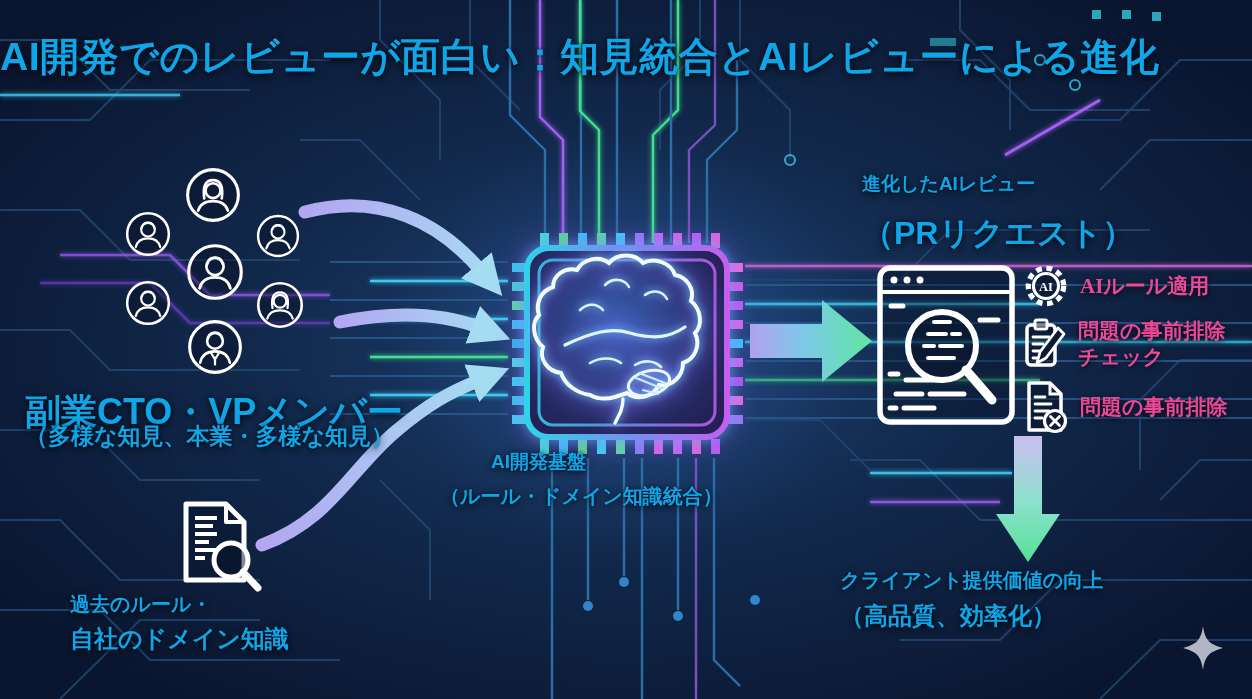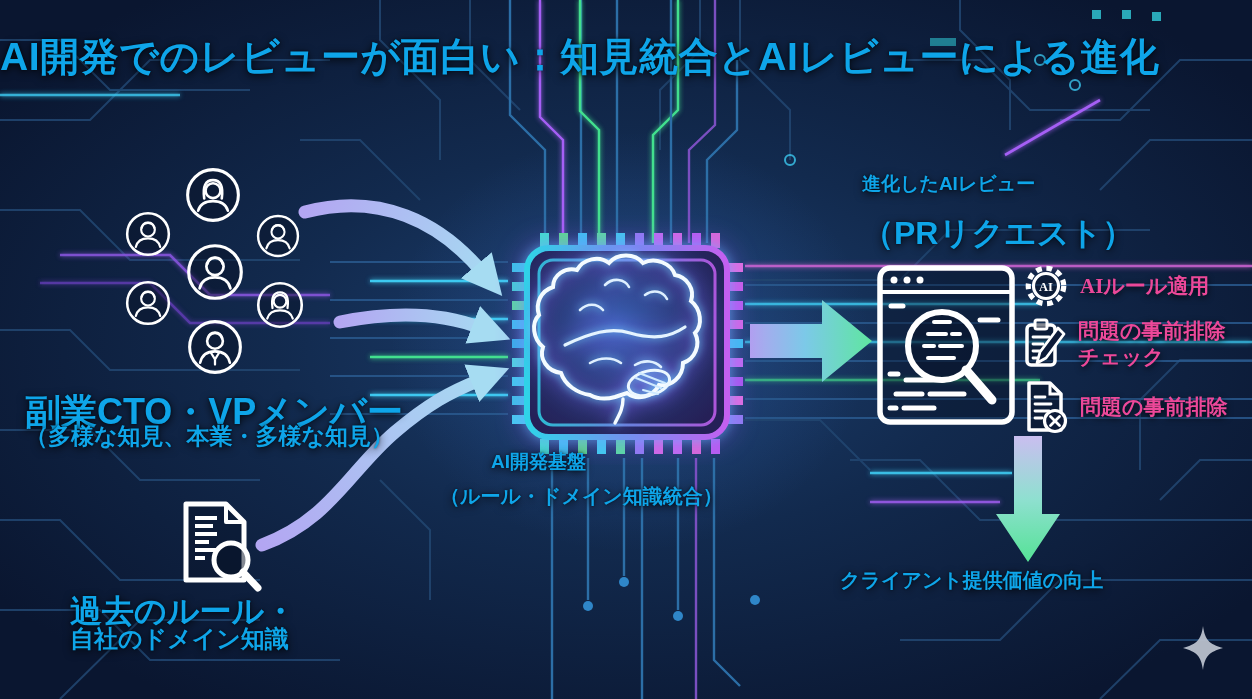--- a/index.html
+++ b/index.html
@@ -7,21 +7,21 @@
          font-family:"Liberation Sans","DejaVu Sans",sans-serif;color:#fff;}
   .stage svg{display:block;}
   .abs{position:absolute;}
   .bg{left:0;top:0;z-index:0;}
   .arrows{left:0;top:0;z-index:2;pointer-events:none;}
   .txt{z-index:5;text-align:left;font-weight:700;color:#0ea5e9;
        text-shadow:0 2px 8px rgba(0,0,0,.85),0 0 3px rgba(0,0,0,.6);line-height:1.2;}
   .title{left:0;top:34px;width:1252px;font-size:39px;font-weight:800;letter-spacing:.5px;}
   .lg-l1{left:25px;top:390px;width:400px;font-size:36px;font-weight:800;}
   .lg-l2{left:25px;top:423px;width:400px;font-size:23px;}
-  .src-l1{left:70px;top:592px;width:310px;font-size:32px;font-weight:800;}
+  .src-l1{left:70px;top:592px;width:310px;font-size:20px;font-weight:800;}
   .src-l2{left:70px;top:625px;width:310px;font-size:24px;font-weight:800;}
   .pf-l1{left:491px;top:451px;width:300px;font-size:19px;font-weight:800;}
   .pf-l2{left:440px;top:484px;width:380px;font-size:20px;}
   .rv-h1{left:862px;top:173px;width:330px;font-size:19px;font-weight:800;}
   .rv-h2{left:862px;top:214px;width:330px;font-size:32px;}
   .oc-l1{left:840px;top:568px;width:390px;font-size:20px;font-weight:800;}
   .oc-l2{left:840px;top:602px;width:390px;font-size:24px;}
   .feat{display:flex;align-items:center;gap:10px;z-index:5;font-family:Liberation Serif, serif;}
   .feat-label{font-size:21px;font-weight:800;color:#ec4899;white-space:pre-line;text-align:left;
               text-shadow:0 2px 6px rgba(0,0,0,.85);line-height:1.25;}
@@ -421,19 +421,20 @@
       <circle cx="33" cy="41" r="10.5" fill="#0d1b38" stroke="#fff" stroke-width="3.2"></circle>
       <g stroke="#fff" stroke-width="2.8" stroke-linecap="round">
         <line x1="28.5" y1="36.5" x2="37.5" y2="45.5"></line>
           <line x1="37.5" y1="36.5" x2="28.5" y2="45.5"></line>
       </g>
     </svg>
     <div class="feat-label">問題の事前排除</div>
   </div>
 
   <div class="abs txt oc-l1">クライアント提供価値の向上</div>
+  <div class="abs txt oc-l2">（高品質、効率化）</div>
 
   <svg class="abs icon" style="left:1181px;top:626px" width="44" height="44" viewBox="0 0 44 44">
     <path d="M22,0 C24,14 28,18 42,22 C28,26 24,30 22,44 C20,30 16,26 2,22 C16,18 20,14 22,0 Z" fill="#b9c0cc" opacity="0.95"></path>
   </svg>
 
   <h1 class="abs txt title" style="margin:0;">AI開発でのレビューが面白い：知見統合とAIレビューによる進化</h1>
 </div>
 
 </body></html>

